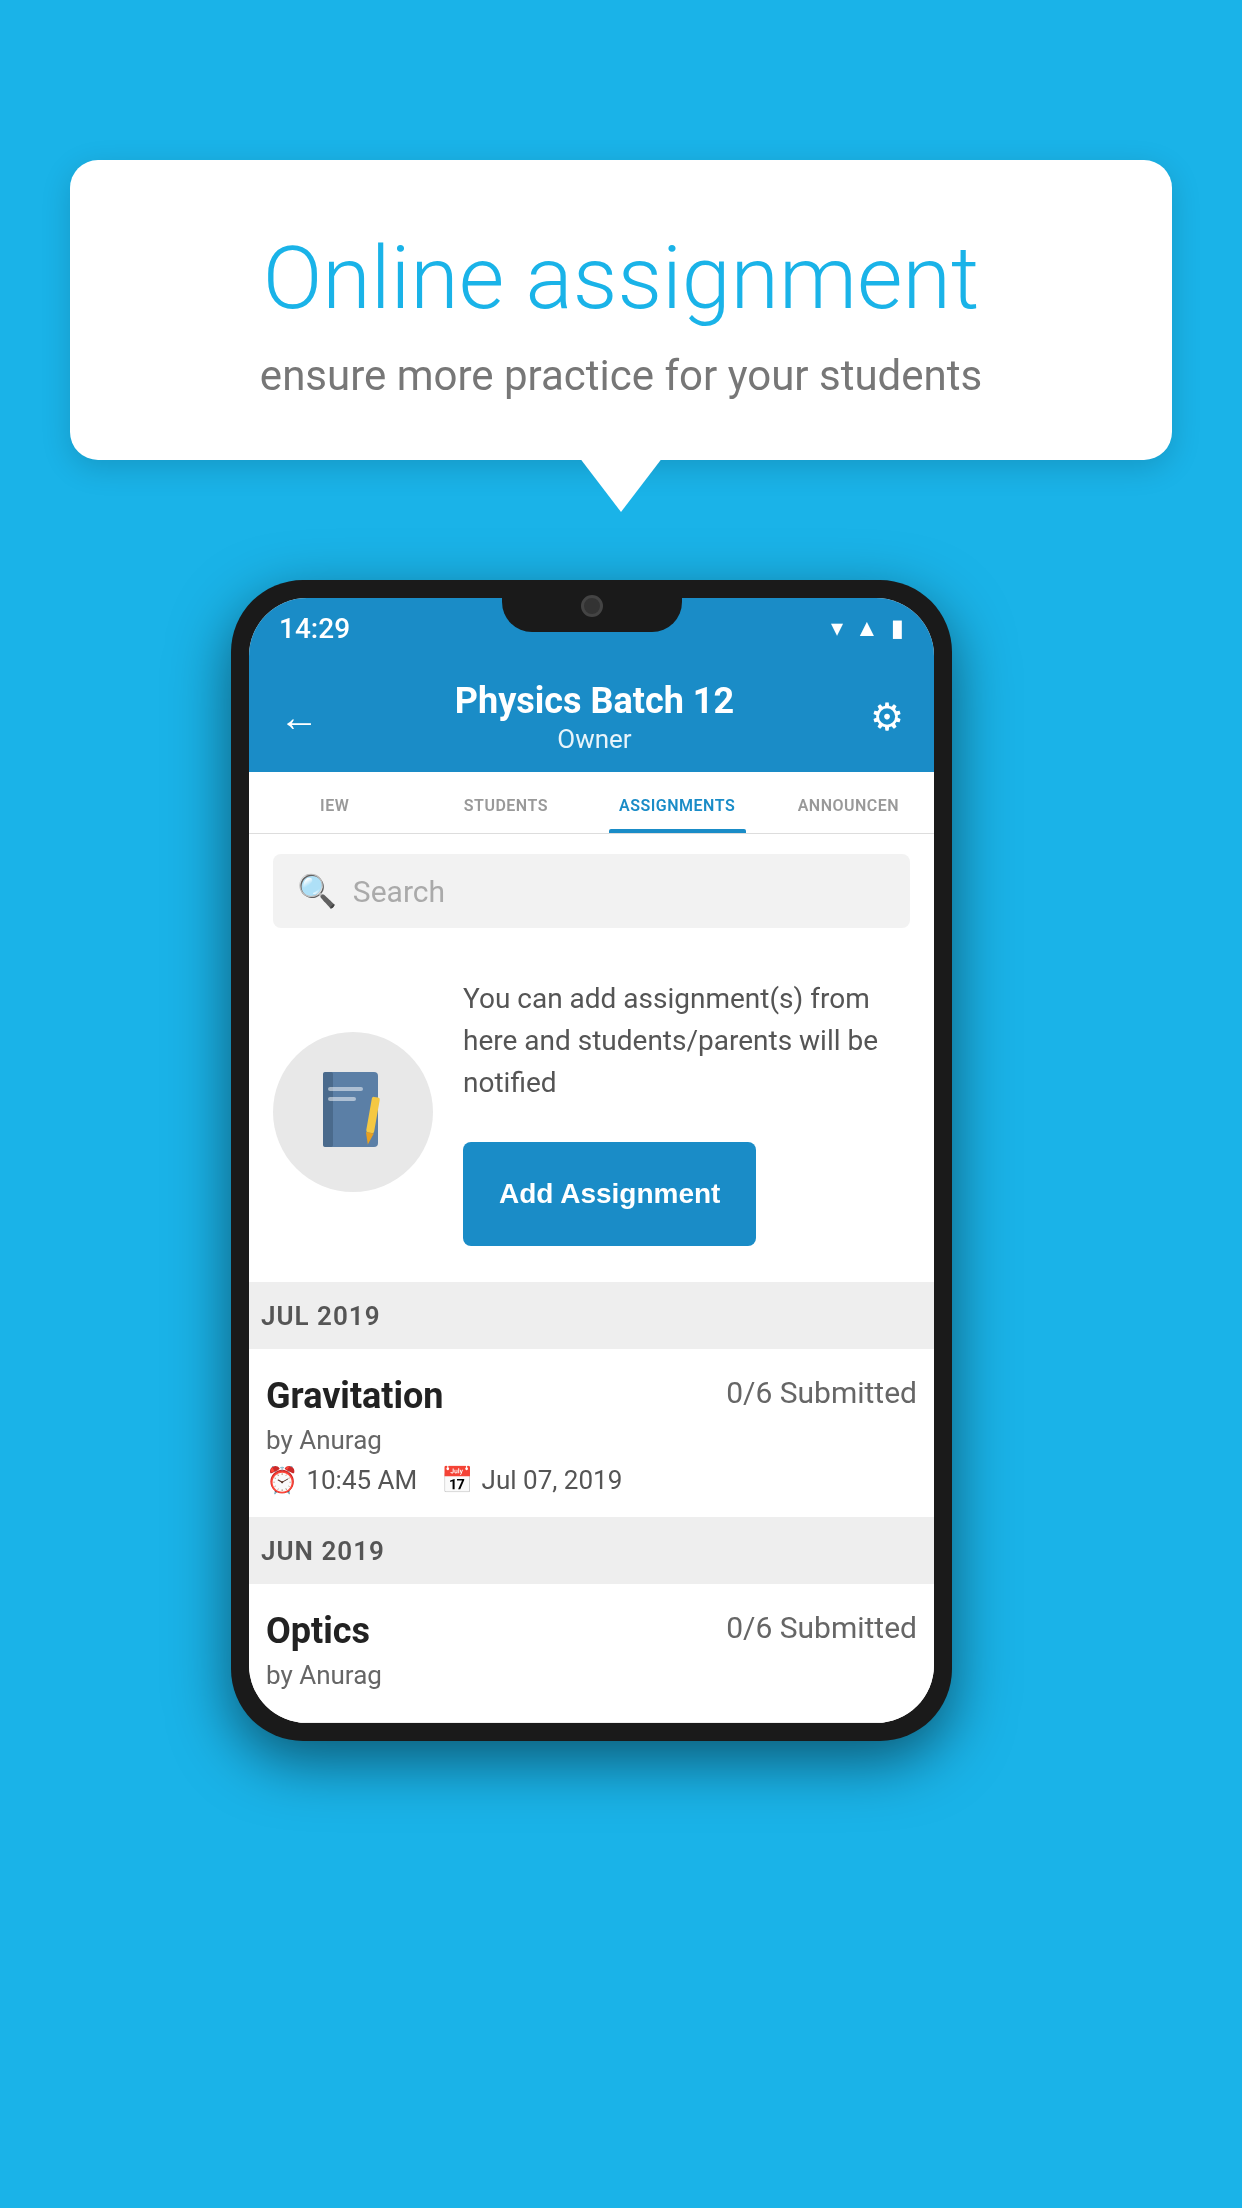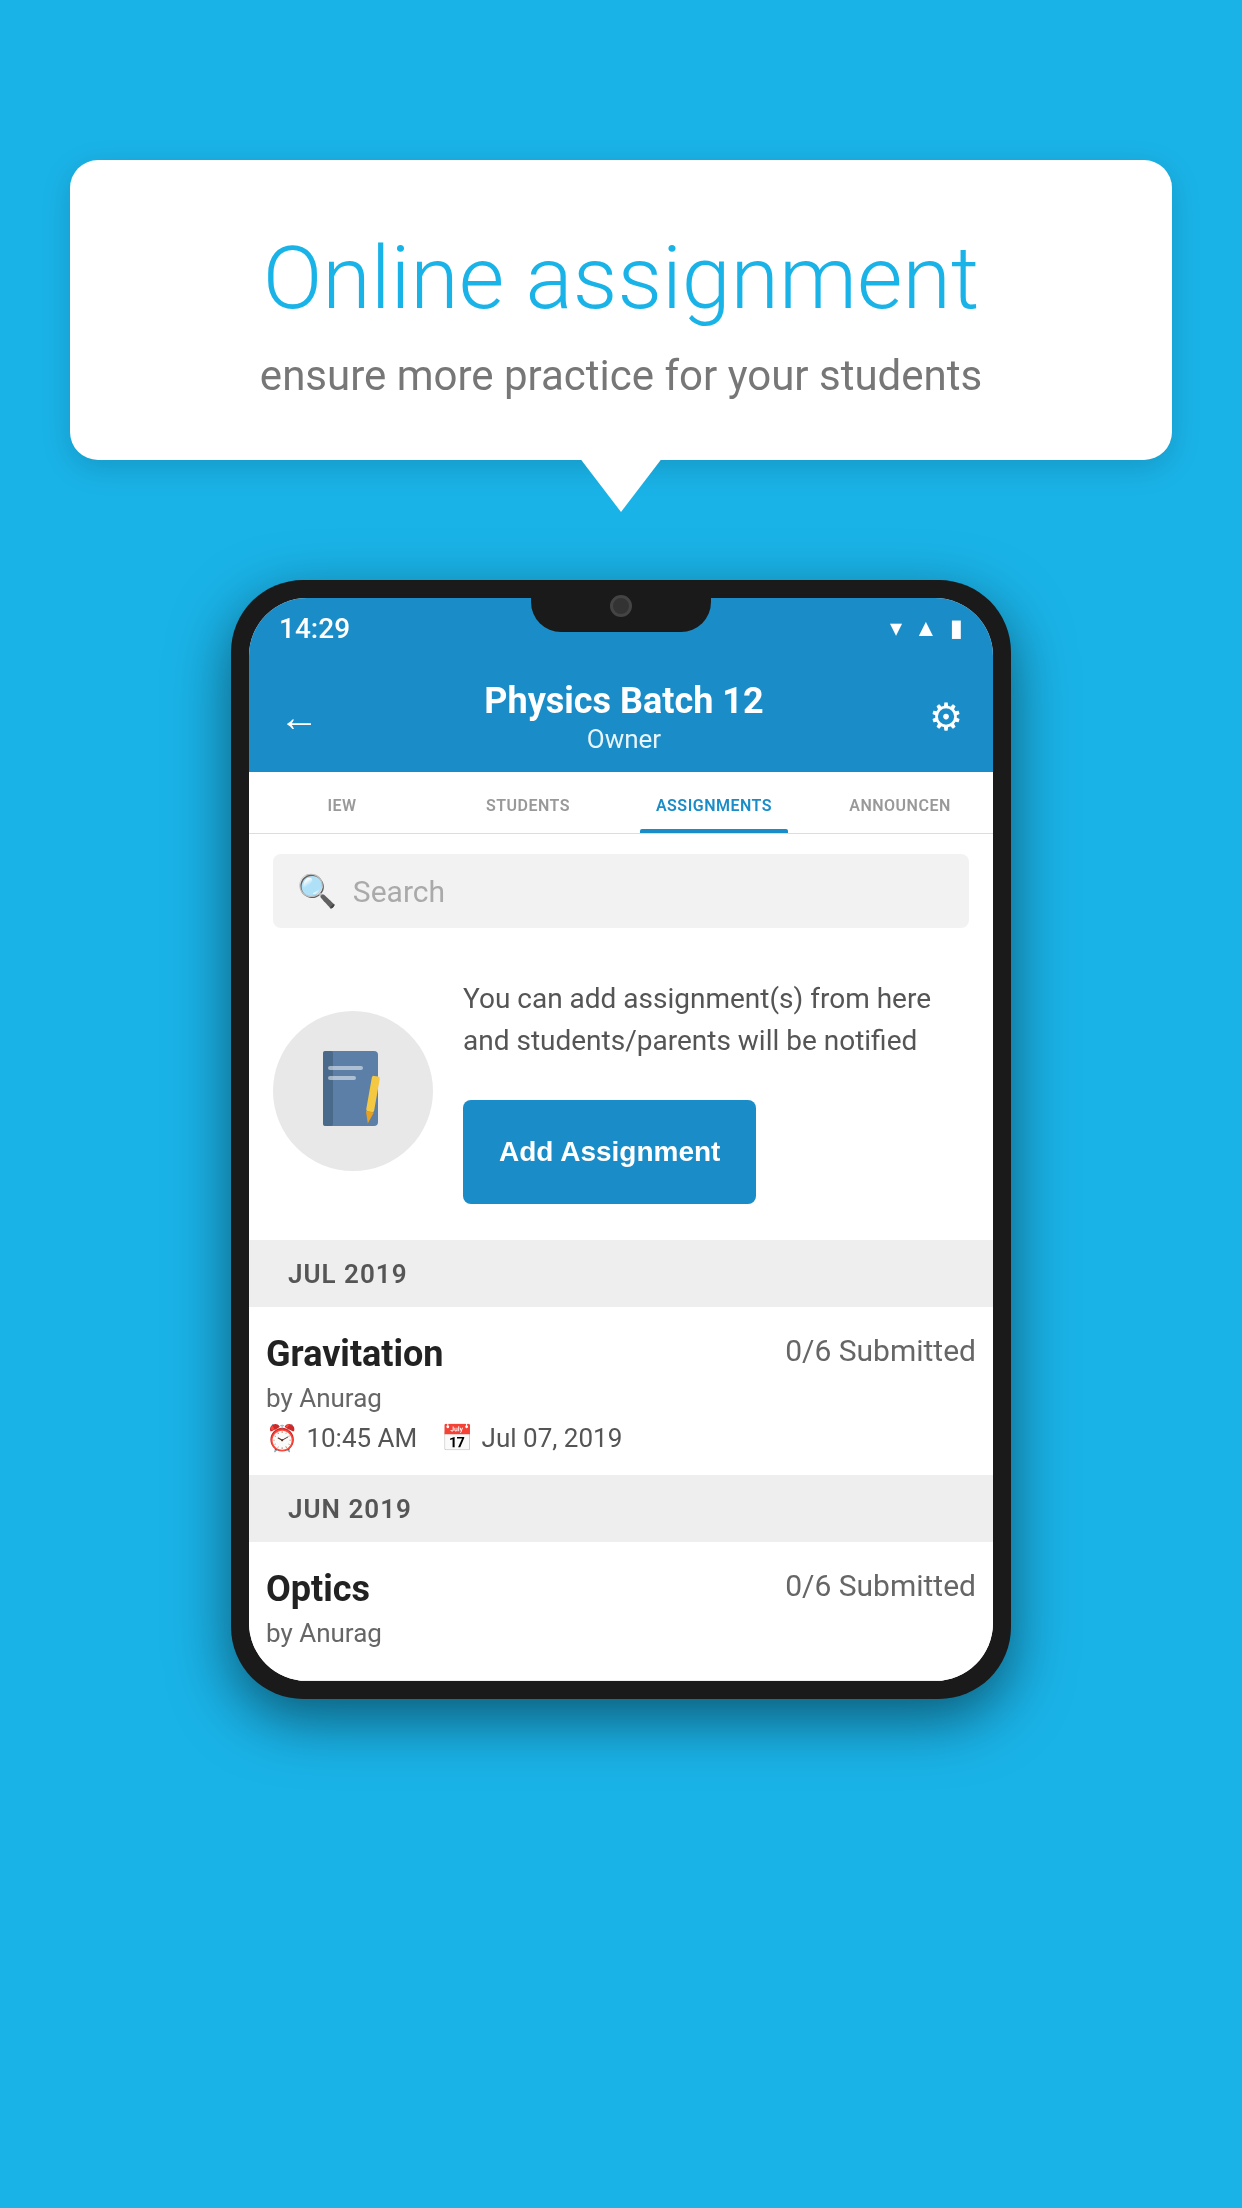--- a/index.html
+++ b/index.html
@@ -57,21 +57,21 @@
     .phone-wrapper {
       position: absolute;
       top: 580px;
       left: 50%;
       transform: translateX(-50%);
       width: 780px;
     }
 
     
     .phone-frame {
-      width: 780px;
+      width: 721px;
       background: #1a1a1a;
       border-radius: 72px;
       padding: 18px;
       box-shadow: 0 20px 60px rgba(0,0,0,0.5);
       position: relative;
     }
     .phone-inner {
       background: #f5f5f5;
       border-radius: 58px;
       overflow: hidden;
@@ -247,21 +247,21 @@
       padding: 36px 36px;
       font-size: 28px;
       font-weight: 600;
       cursor: pointer;
       display: inline-block;
     }
 
     
     .section-header {
       background: #eeeeee;
-      padding: 18px 39px;
+      padding: 18px 12px;
       font-size: 26px;
       font-weight: 600;
       color: #555;
       letter-spacing: 1px;
     }
 
     
     .assignment-item {
       background: white;
       padding: 26px 17px 22px;

